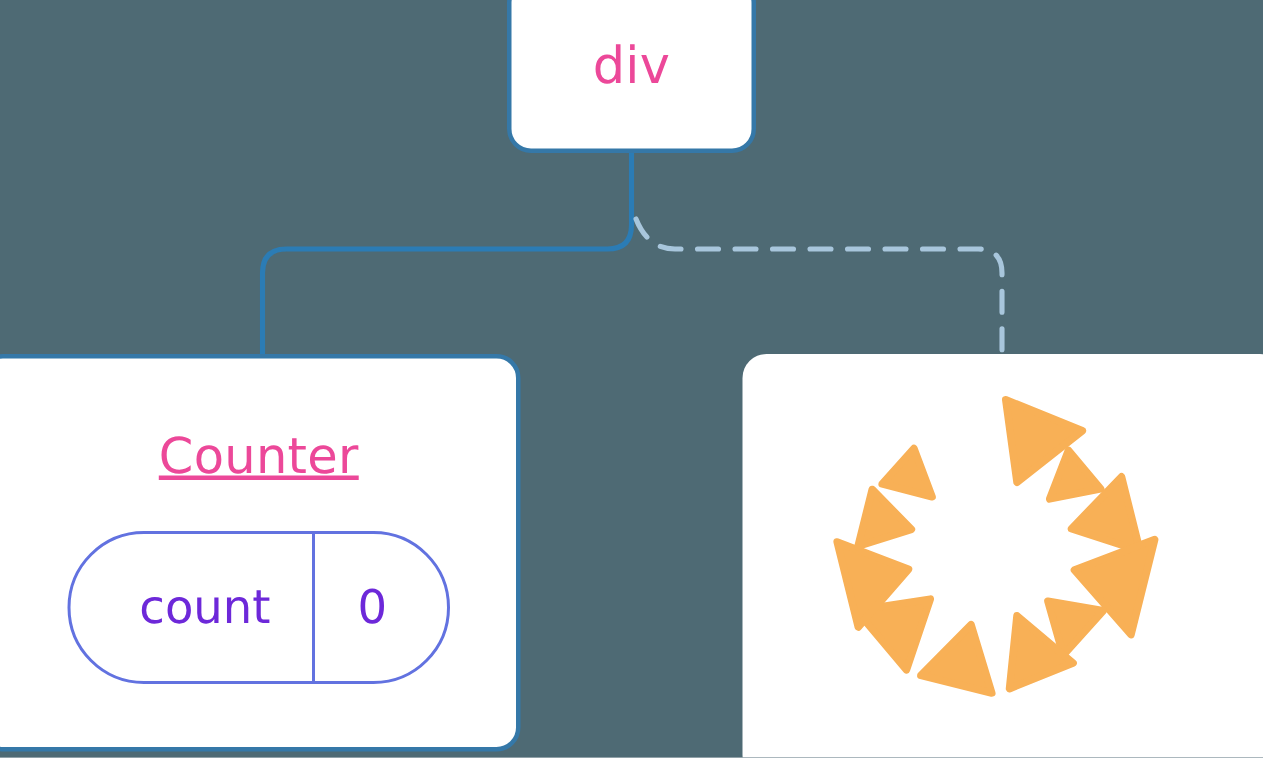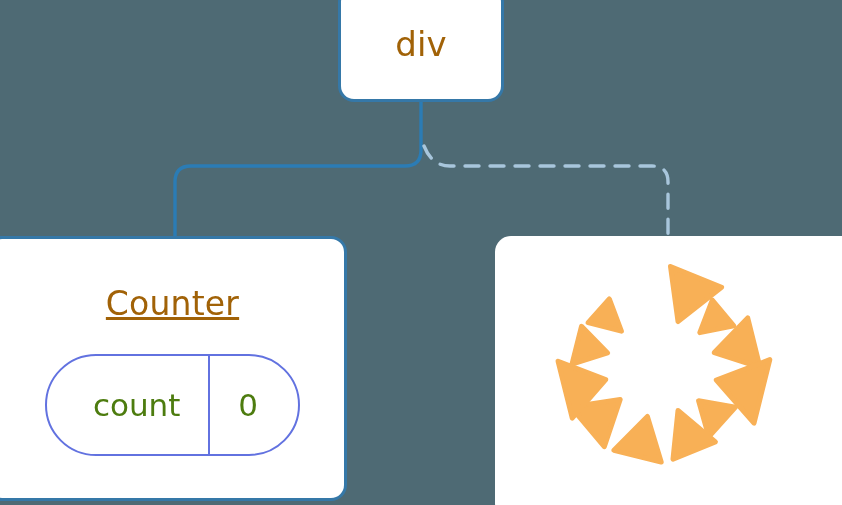--- a/index.html
+++ b/index.html
@@ -48,21 +48,21 @@
 
   
   #node-div {
     left: 338px;
     top: -14px;
     width: 166px;
     height: 116px;
     justify-content: center;
   }
   .node-label {
-    color: #a16207;
+    color: #ec4899;
     font-size: 34px;
     line-height: 1;
     letter-spacing: 0.2px;
     user-select: none;
   }
 
   
   #node-counter {
     left: -14px;
     top: 236px;
@@ -86,21 +86,21 @@
     border: 2px solid #6272e0;
     border-radius: 999px;
     overflow: hidden;
     background: #ffffff;
   }
   .state-key,
   .state-val {
     display: flex;
     align-items: center;
     justify-content: center;
-    color: #4d7c0f;
+    color: #6d28d9;
     font-size: 31px;
     line-height: 1;
     user-select: none;
   }
   .state-key {
     padding: 0 28px 0 46px;
   }
   .state-val {
     border-left: 2px solid #6272e0;
     padding: 0 40px 0 28px;

